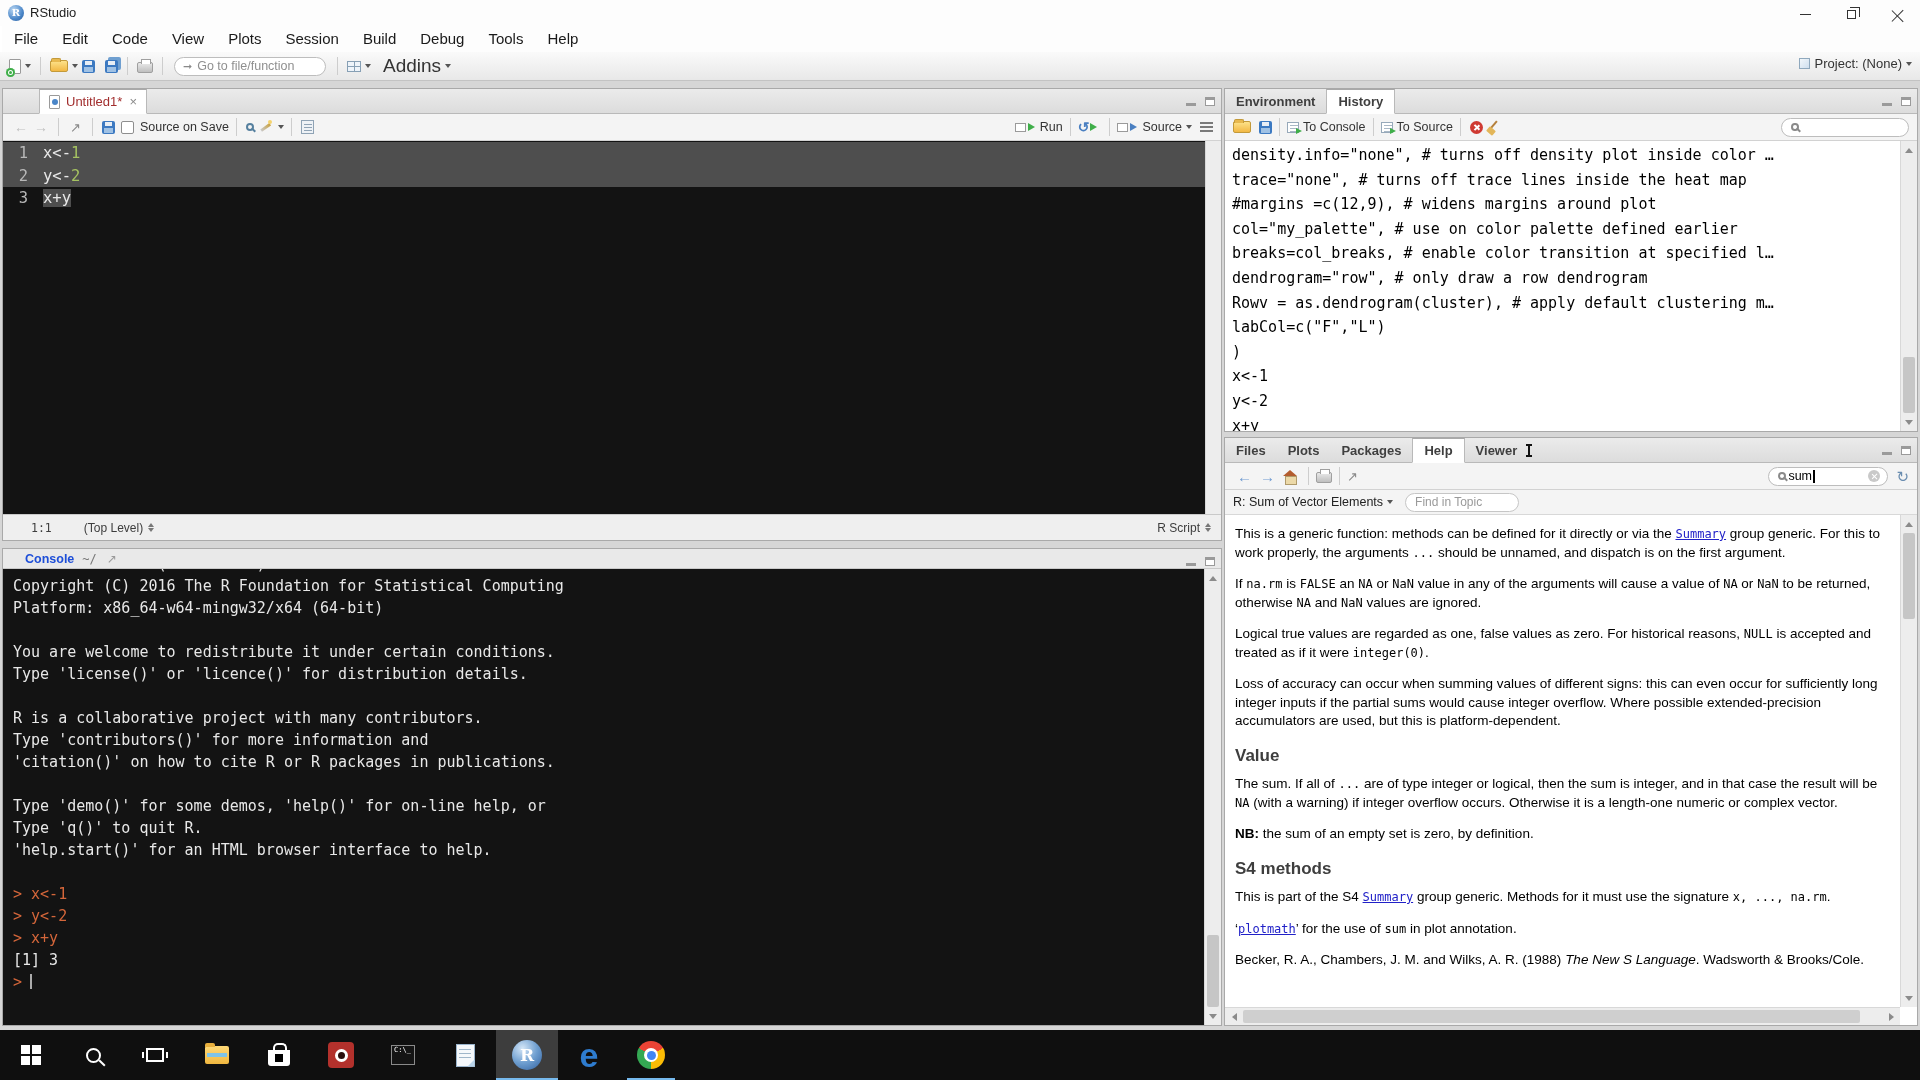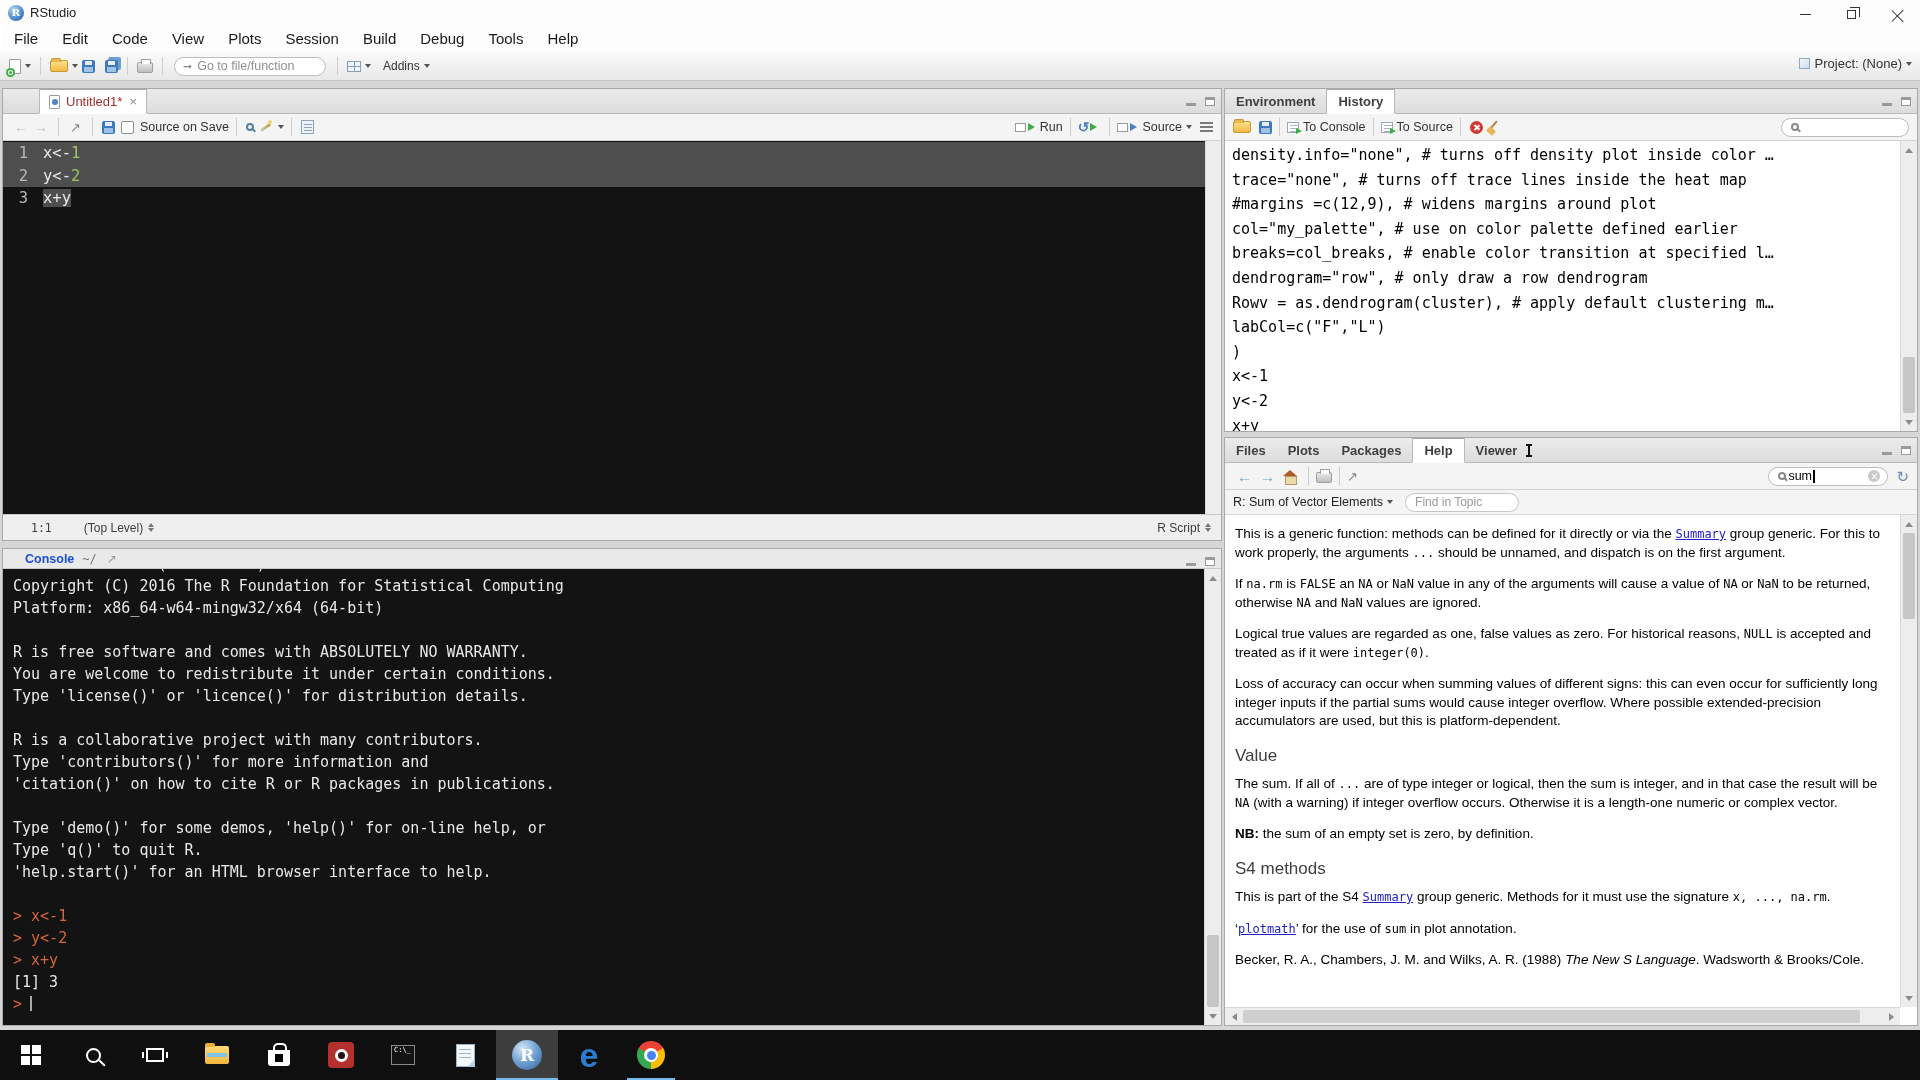--- a/index.html
+++ b/index.html
@@ -37,21 +37,21 @@
   .i-floppy{width:13px;height:13px;background:#3c79c1;border-radius:2px;position:relative}
   .i-floppy::before{content:'';position:absolute;left:3px;top:1px;width:7px;height:4px;background:#e8eef5}
   .i-floppy::after{content:'';position:absolute;left:2px;bottom:1px;width:9px;height:5px;background:#9fc1e4}
   .i-floppy.multi{box-shadow:3px -3px 0 0 #6f9fd0}
   .i-print{width:16px;height:11px;background:linear-gradient(#e8e8e8,#bfbfbf);border:1px solid #9f9f9f;border-radius:2px;position:relative;margin-top:3px}
   .i-print::before{content:'';position:absolute;left:3px;top:-4px;width:8px;height:4px;background:#fff;border:1px solid #9f9f9f;border-bottom:none}
   .i-panes{width:14px;height:11px;border:1px solid #87a0b5;background:#eef4fa;position:relative}
   .i-panes::before{content:'';position:absolute;left:50%;top:0;width:1px;height:100%;background:#87a0b5}
   .i-panes::after{content:'';position:absolute;left:0;top:50%;width:100%;height:1px;background:#87a0b5}
   .i-cube{width:11px;height:11px;border:1px solid #8fa8bd;background:linear-gradient(135deg,#f2f7fb,#cfdfee);margin-right:5px}
-  .label-13{font-size:12px;color:#333}
+  .label-13{font-size:19px;color:#333}
 
   .goto-box{width:152px;height:19px;border:1px solid #bdbdbd;border-radius:10px;background:#fff;display:flex;align-items:center;padding:0 8px;margin:0 4px}
   .goto-arrow{color:#8a8a8a;font-size:11px;margin-right:5px;line-height:1}
   .goto-box input{border:none;outline:none;font-size:12.5px;color:#222;width:100%;background:transparent;font-family:"Liberation Sans",sans-serif}
   .goto-box input::placeholder{color:#8f8f8f}
 
   .project-sel{position:absolute;right:8px;top:56px;display:flex;align-items:center;font-size:13px;color:#333}
 
   
   .workspace{position:absolute;left:0;top:81px;right:0;height:949px;background:#d6d6d6}
@@ -172,21 +172,21 @@
   .i-clear{width:12px;height:12px;border-radius:50%;background:#c9c9c9;position:relative;margin-left:auto;flex:none}
   .i-clear::before,.i-clear::after{content:'';position:absolute;left:5.4px;top:2.5px;width:1.4px;height:7px;background:#fff}
   .i-clear::before{transform:rotate(45deg)}.i-clear::after{transform:rotate(-45deg)}
   .refresh-glyph{font-size:15px;color:#6a8db0;margin-left:8px;line-height:1}
   .topic-row{position:absolute;left:0;top:52px;right:0;height:25px;background:#f4f4f4;border-bottom:1px solid #d8d8d8;display:flex;align-items:center;padding:0 8px}
   .topic-label{font-size:12.5px;color:#222;display:flex;align-items:center}
   .find-input{width:114px;height:19px;border:1px solid #c6c6c6;border-radius:10px;background:#fff;margin-left:12px;padding:0 9px;font-size:12px;outline:none;font-family:"Liberation Sans",sans-serif}
   .find-input::placeholder{color:#9a9a9a}
   .help-content{position:absolute;left:0;top:77px;right:18px;bottom:18px;overflow:hidden;padding:10px 8px 0 10px;font-size:13.5px;line-height:18.5px;color:#000}
   .help-p{margin:0 0 13px 0}
-  .help-h{font-size:17px;font-weight:400;color:#3e3e3e;margin:16px 0 10px}
+  .help-h{font-size:17px;font-weight:700;color:#3e3e3e;margin:16px 0 10px}
   .help-code{font-family:"DejaVu Sans Mono",monospace;font-size:12px}
   .help-link{font-family:"DejaVu Sans Mono",monospace;font-size:12px;color:#2121c8;text-decoration:underline;cursor:pointer}
   .ibeam{position:absolute;left:303px;top:6px;width:1.6px;height:13px;background:#111}
   .ibeam::before,.ibeam::after{content:'';position:absolute;left:-2.4px;width:6.4px;height:1.6px;background:#111}
   .ibeam::before{top:0}.ibeam::after{bottom:0}
 
   
   .taskbar{position:absolute;left:0;top:1030px;right:0;height:60px;background:#0f0f0f;display:flex}
   .tb-cell{width:62px;height:50px;display:flex;align-items:center;justify-content:center;position:relative}
   .tb-cell.active{background:#3d3d3d}
@@ -376,21 +376,20 @@
       <div class="pane-ctl">
         <span class="pc-min"></span>
         <span class="pc-max"></span>
       </div>
     </div>
     <div class="console-body" id="console-lines">
         <div class="c-line clip"><span>R version 3.3.1 (2016-06-21)</span></div>
         <div class="c-line">Copyright (C) 2016 The R Foundation for Statistical Computing</div>
         <div class="c-line">Platform: x86_64-w64-mingw32/x64 (64-bit)</div>
         <div class="c-line">&nbsp;</div>
-        <div class="c-line">R is free software and comes with ABSOLUTELY NO WARRANTY.</div>
         <div class="c-line">You are welcome to redistribute it under certain conditions.</div>
         <div class="c-line">Type 'license()' or 'licence()' for distribution details.</div>
         <div class="c-line">&nbsp;</div>
         <div class="c-line">R is a collaborative project with many contributors.</div>
         <div class="c-line">Type 'contributors()' for more information and</div>
         <div class="c-line">'citation()' on how to cite R or R packages in publications.</div>
         <div class="c-line">&nbsp;</div>
         <div class="c-line">Type 'demo()' for some demos, 'help()' for on-line help, or</div>
         <div class="c-line">Type 'q()' to quit R.</div>
         <div class="c-line">'help.start()' for an HTML browser interface to help.</div>

